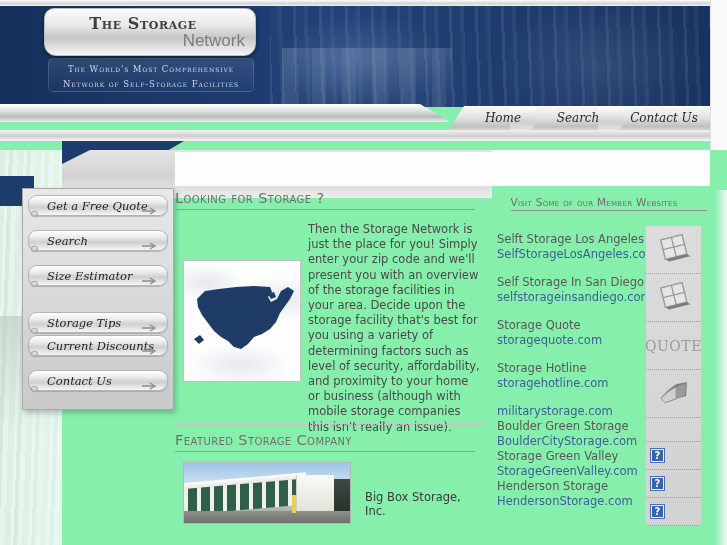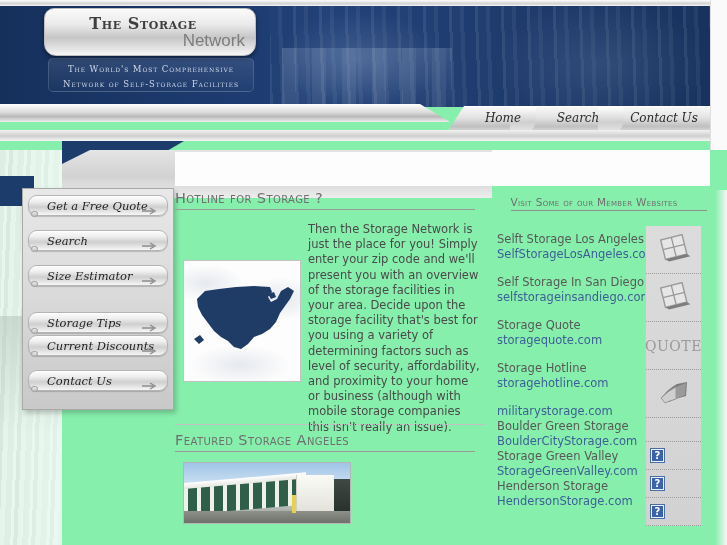--- a/index.html
+++ b/index.html
@@ -400,48 +400,49 @@
       <span class="arr">
         <svg width="16" height="10" viewBox="0 0 16 10">
             <path d="M0 5 L11 5 M8 2 L13 5 L8 8" stroke="#8d8d8d" stroke-width="1.4" fill="none"></path>
           </svg>
       </span>
       <span class="dot"></span>
     </div>
   </div>
 
   <div id="main">
-    <div class="sect-head">Hotline for Storage ?</div>
+    <div class="sect-head">Looking for Storage ?</div>
 
     <div class="us-map">
       <div class="cloud"></div>
       <svg width="118" height="122" viewBox="0 0 118 122" style="position:absolute;inset:0">
         <path d="M13 38 L21 30 L35 28 L52 26 L70 25 L86 26 L88 31 L84 36 L87 41 L93 38
                  L97 30 L104 26 L110 30 L106 38 L101 45 L96 52 L92 61 L86 68 L78 73
                  L70 76 L64 83 L57 88 L50 86 L44 80 L37 76 L30 70 L24 62 L18 54 L14 46 Z" fill="#1f3c66"></path>
         <path d="M84 33 L90 31 L92 36 L87 38 Z" fill="#1f3c66"></path>
         <path d="M10 78 L16 74 L20 79 L15 83 Z" fill="#1f3c66"></path>
       </svg>
     </div>
 
     <div class="body-copy">Then the Storage Network is just the place for you! Simply enter your zip code and we'll present you with an overview of the storage facilities in your area. Decide upon the storage facility that's best for you using a variety of determining factors such as level of security, affordability, and proximity to your home or business (although with mobile storage companies this isn't really an issue).</div>
   </div>
 
   <div class="dotted-top"></div>
 
   <div id="featured">
-    <div class="sect-head">Featured Storage Angeles</div>
+    <div class="sect-head">Featured Storage Company</div>
     <div class="feat-photo">
       <div class="feat-roof"></div>
       <div class="feat-doors"></div>
       <div class="feat-shadow"></div>
       <div class="feat-block"></div>
       <div class="feat-ground"></div>
       <div class="feat-post"></div>
     </div>
+    <div class="feat-name">Big Box Storage, Inc.</div>
   </div>
 
   <div id="right">
     <div class="right-head">Visit Some of our Member Websites</div>
 
     <div class="members">
       <div class="m-group">
         <div class="m-title">Selft Storage Los Angeles</div>
         <div class="m-link">SelfStorageLosAngeles.com</div>
       </div>

